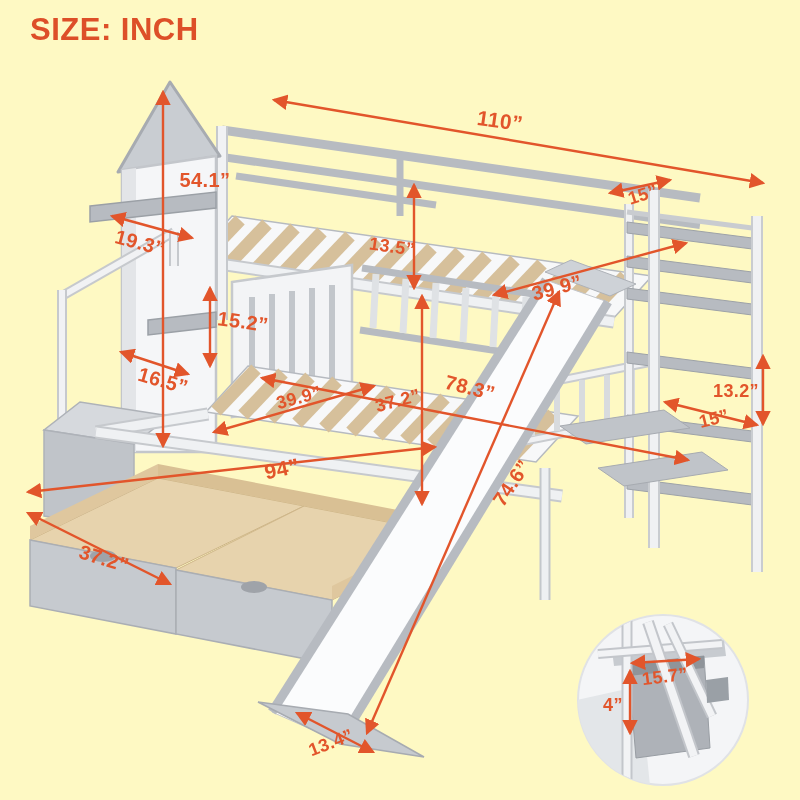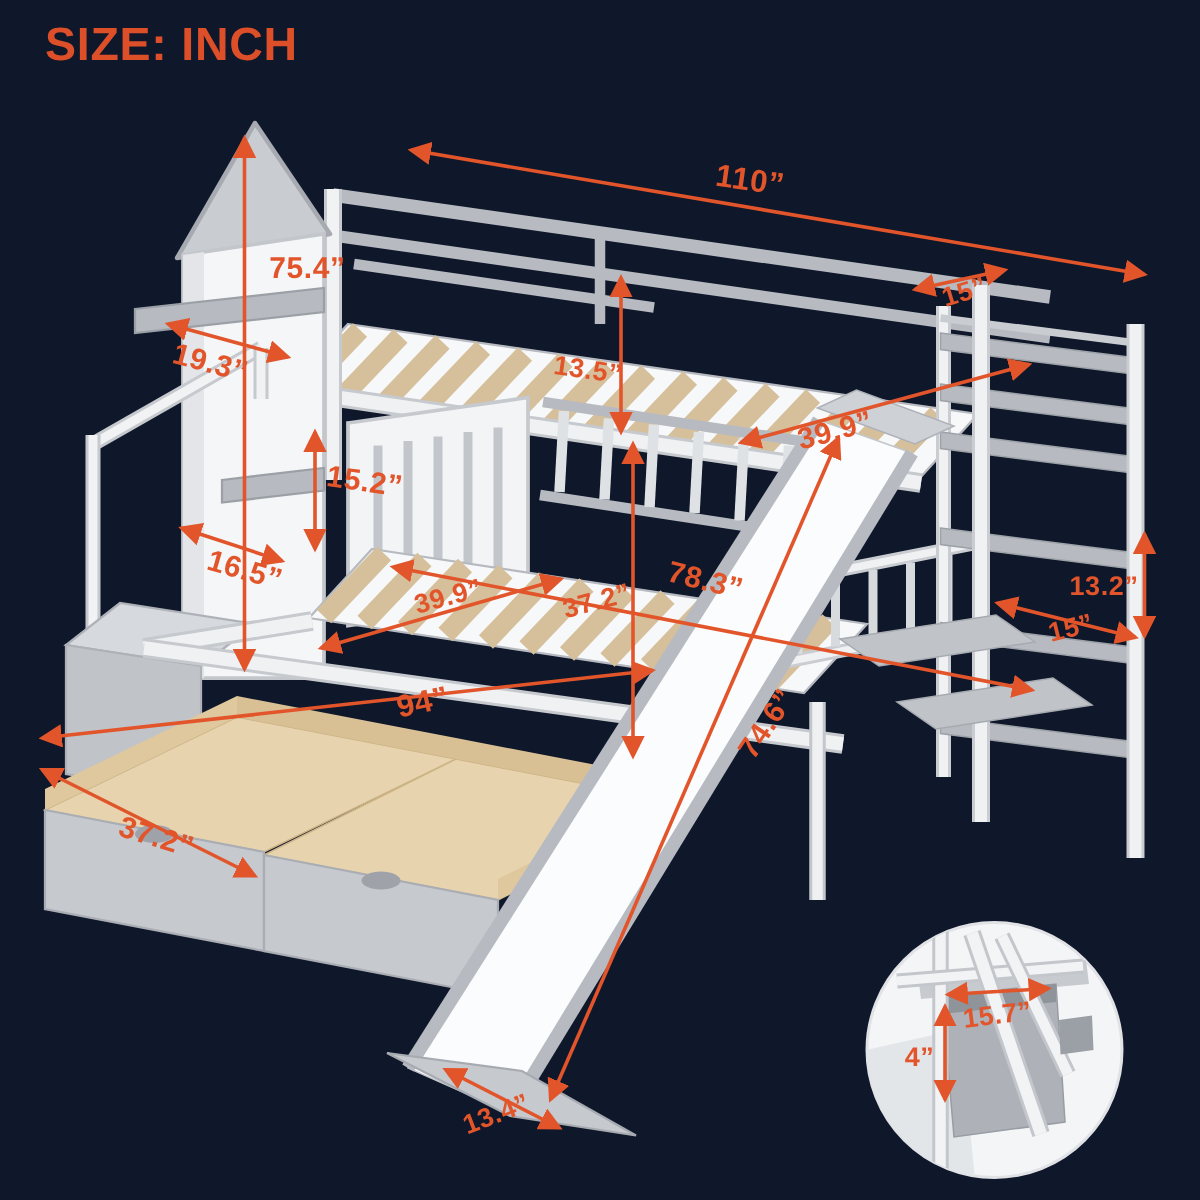--- a/index.html
+++ b/index.html
@@ -1,16 +1,16 @@
 <!DOCTYPE html>
 <html><head>
 <meta charset="utf-8">
 <style>
   html,body{margin:0;padding:0;background:#ffffff;}
-  #stage{position:relative;width:800px;height:800px;background:#0f172a;overflow:hidden;
+  #stage{position:relative;width:800px;height:800px;background:#fef9c3;overflow:hidden;
          font-family:"Liberation Sans",sans-serif;}
   #scene{position:absolute;left:0;top:0;}
   .title{position:absolute;left:30px;top:12px;font-size:31px;font-weight:700;
          color:#DD4F28;letter-spacing:.5px;white-space:nowrap;}
   .dim{position:absolute;transform:translate(-50%,-50%) rotate(var(--r,0deg));
        color:#E2552B;font-size:20px;font-weight:700;letter-spacing:.4px;white-space:nowrap;}
   .dim.small{font-size:18px;}
   .dim.big{font-size:21px;}
 </style>
 </head>
@@ -216,21 +216,21 @@
     <g stroke="#E2552B" stroke-width="2.4" fill="none">
       <line x1="632" y1="663" x2="699" y2="659" marker-start="url(#ah)" marker-end="url(#ah)"></line>
       <line x1="630" y1="671" x2="630" y2="733" marker-start="url(#ah)" marker-end="url(#ah)"></line>
     </g>
   </g>
 </svg>
 
 <div class="title">SIZE: INCH</div>
 
 <div class="dim big" style="left:500px;top:121px;--r:8deg">110”</div>
-<div class="dim" style="left:205px;top:180px;--r:0deg">75.4”</div>
+<div class="dim" style="left:205px;top:180px;--r:0deg">54.1”</div>
 <div class="dim" style="left:140px;top:243px;--r:15deg">19.3”</div>
 <div class="dim" style="left:243px;top:322px;--r:8deg">15.2”</div>
 <div class="dim" style="left:163px;top:381px;--r:16deg">16.5”</div>
 <div class="dim small" style="left:392px;top:247px;--r:8deg">13.5”</div>
 <div class="dim small" style="left:643px;top:195px;--r:-17deg">15”</div>
 <div class="dim" style="left:557px;top:288px;--r:-15deg">39.9”</div>
 <div class="dim" style="left:470px;top:388px;--r:14deg">78.3”</div>
 <div class="dim small" style="left:299px;top:398px;--r:-15deg">39.9”</div>
 <div class="dim small" style="left:398px;top:401px;--r:-15deg">37.2”</div>
 <div class="dim big" style="left:282px;top:469px;--r:-12deg">94”</div>

